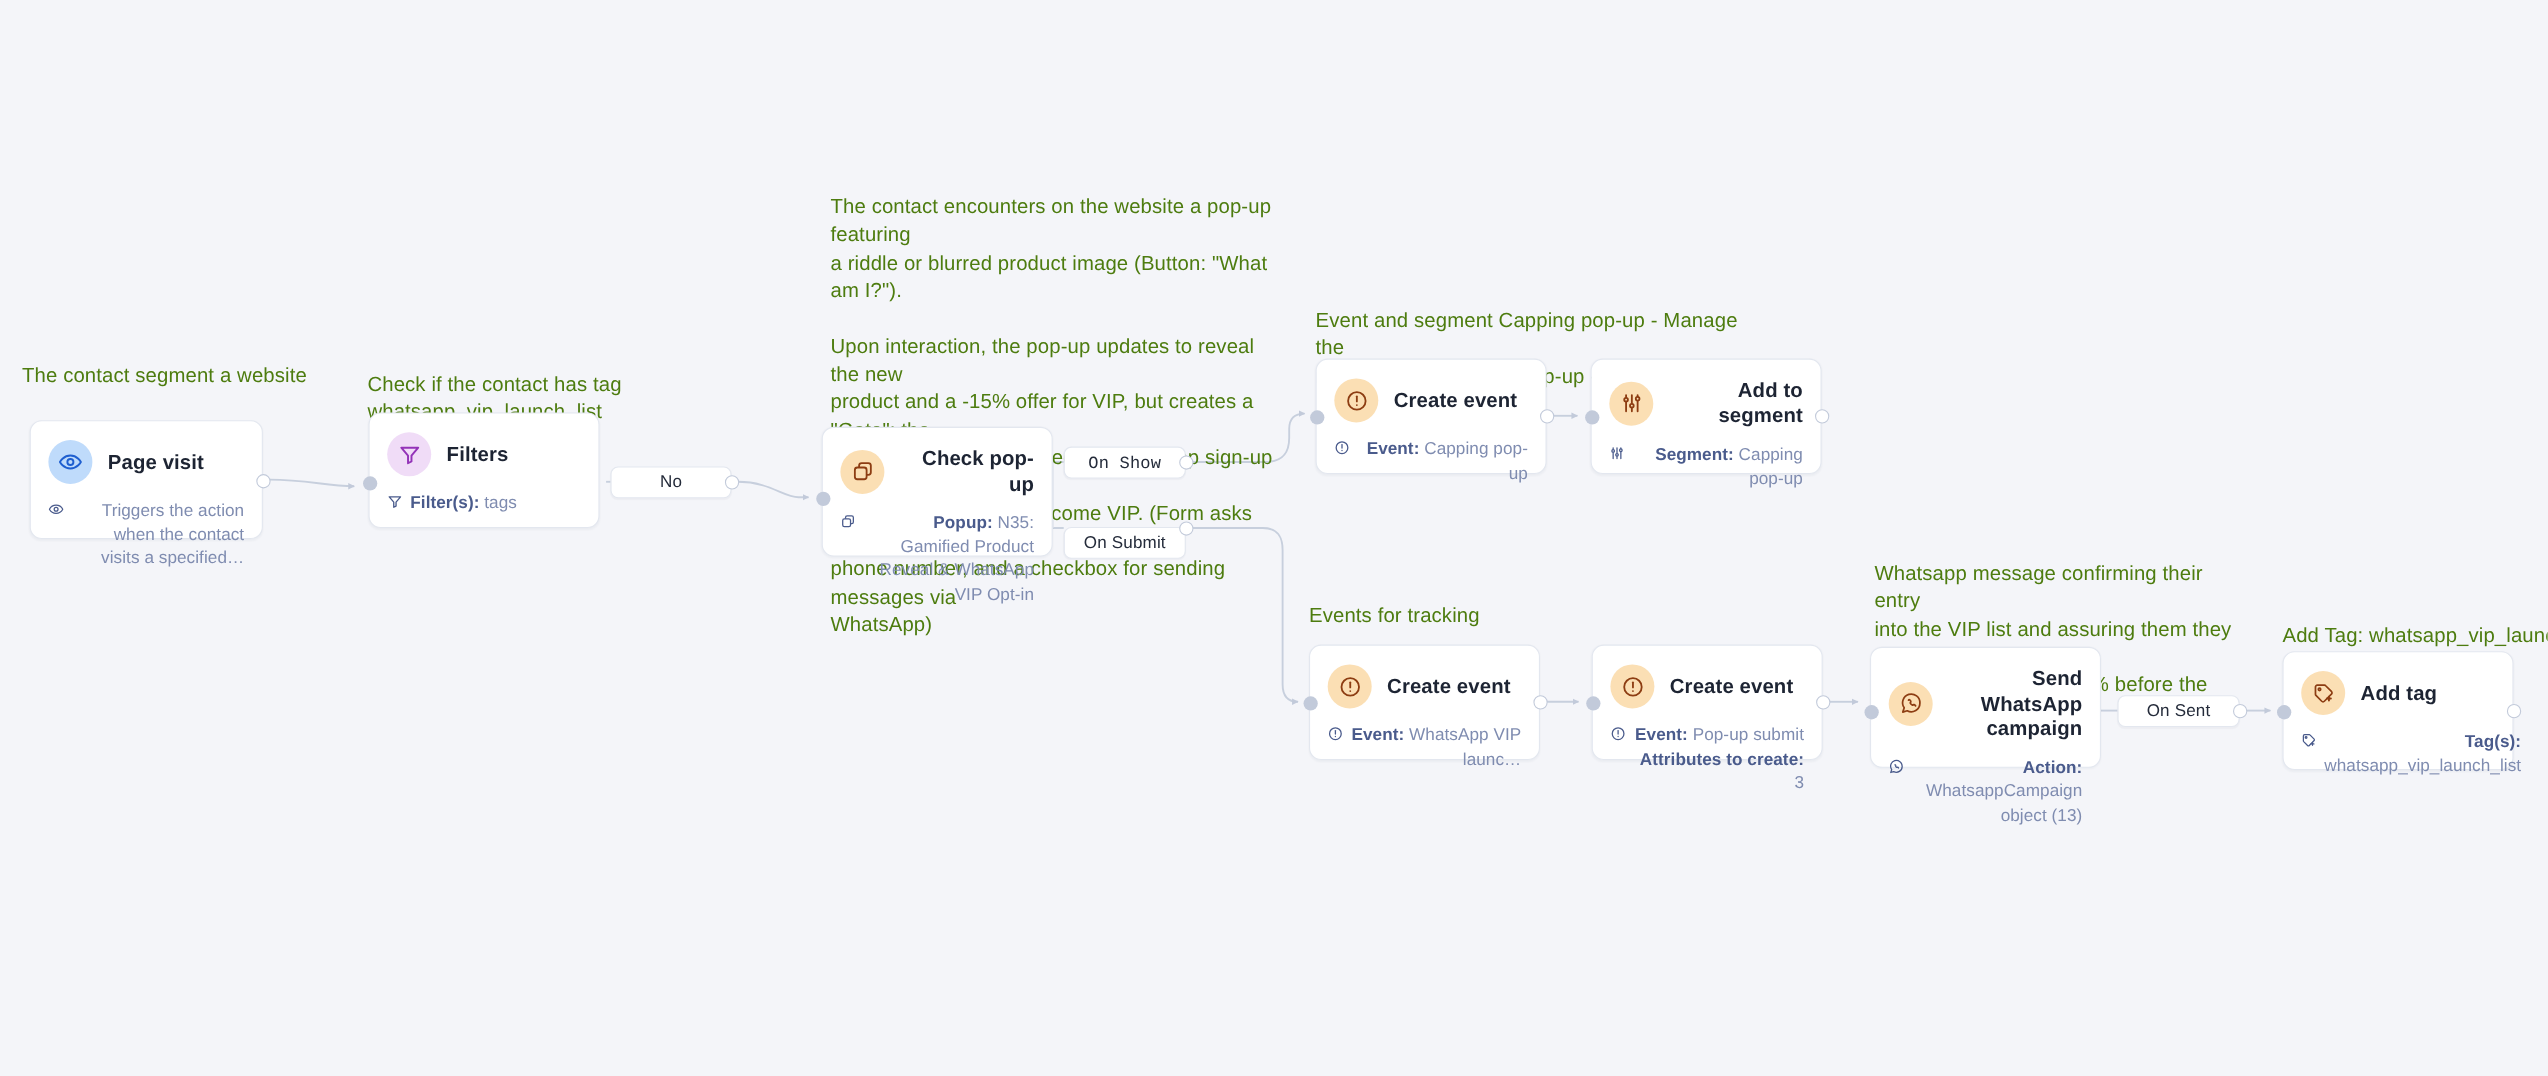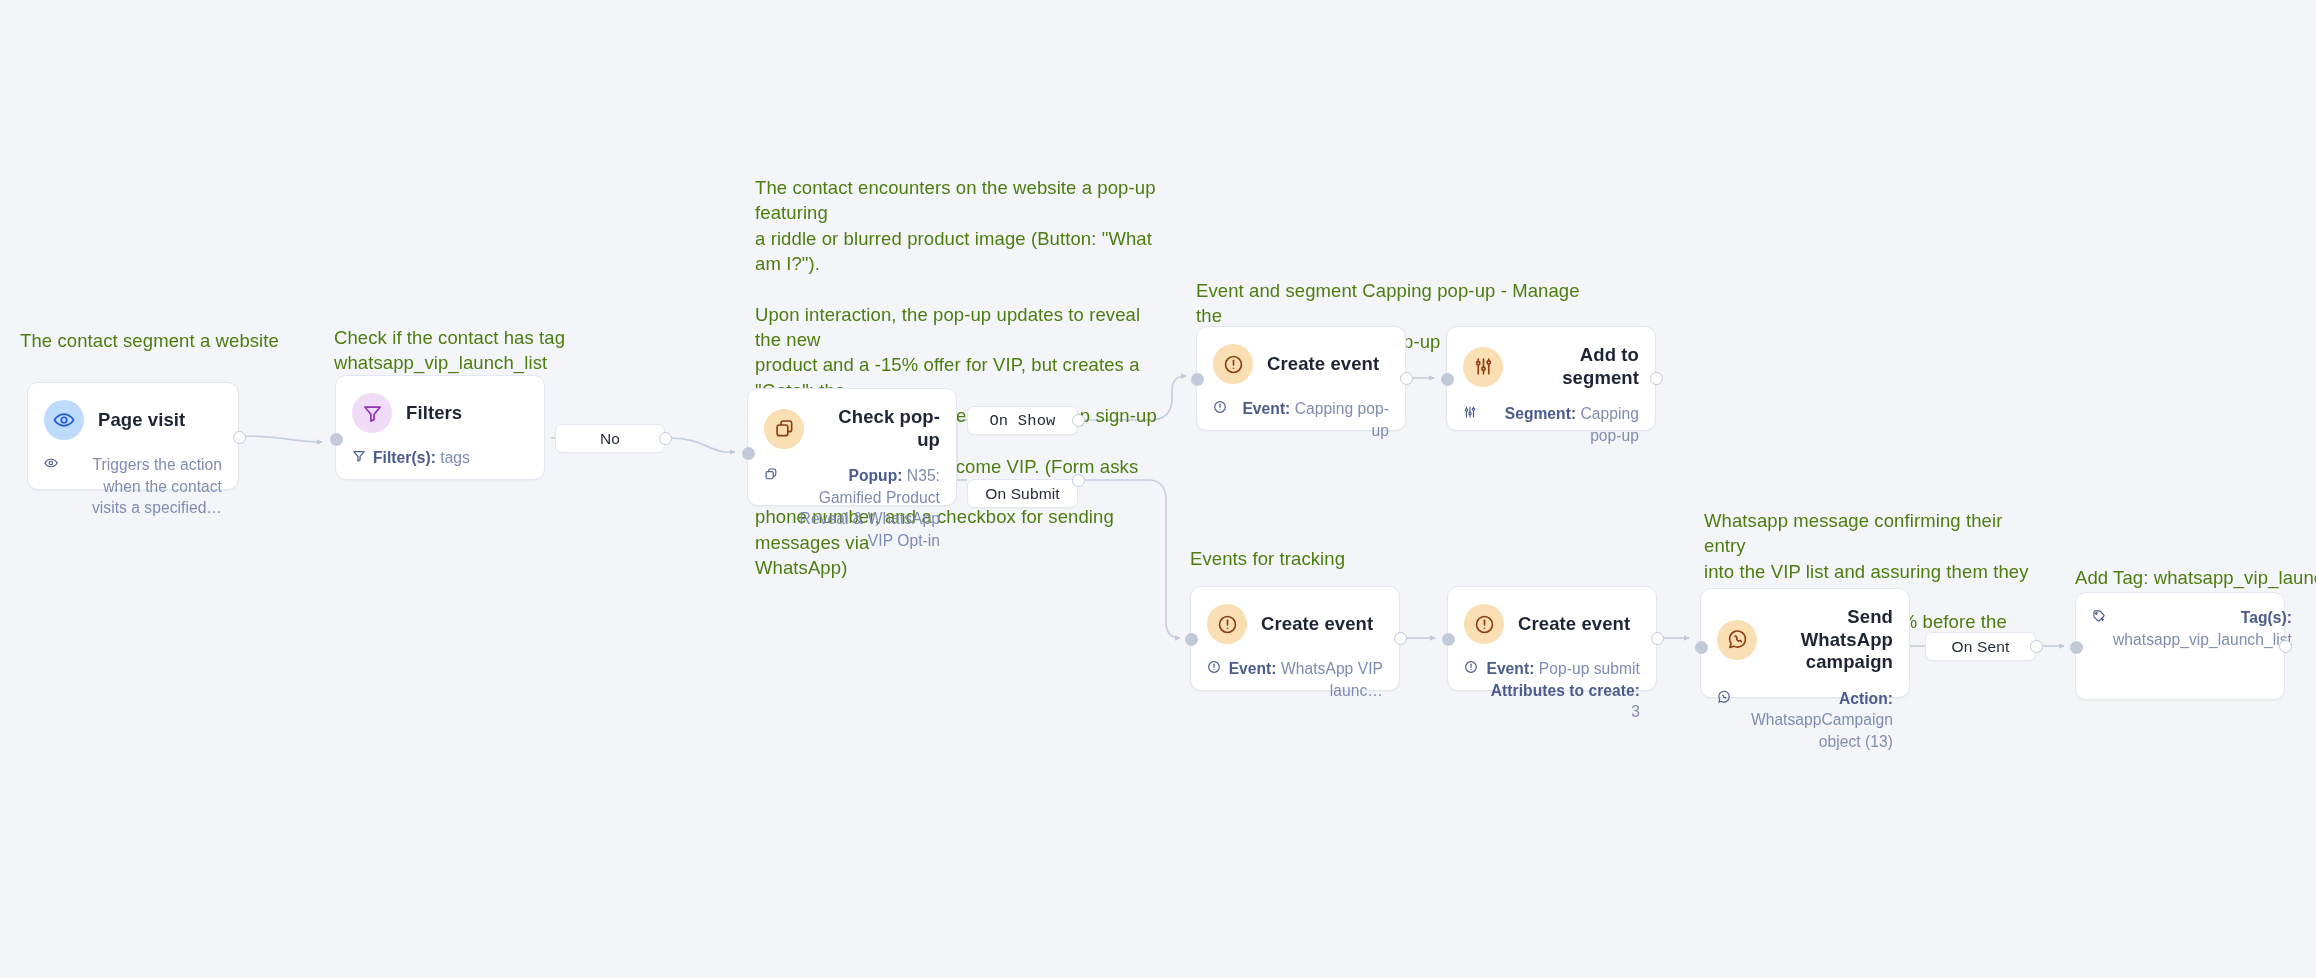--- a/index.html
+++ b/index.html
@@ -155,21 +155,21 @@
       <path d="M1663,638 L1689,638" marker-end="url(#arw)"></path>
 
       <path d="M1910,646 L1925,646"></path>
 
       <path d="M2042,646 L2064,646" marker-end="url(#arw)"></path>
     </g>
   </svg>
 
   <div class="annotation" style="left:20px; top:328px; width:340px;">The contact segment a website</div>
 
-  <div class="annotation" style="left:334px; top:325px; width:280px;">Check if the contact has tag
+  <div class="annotation" style="left:334px; top:336px; width:280px;">Check if the contact has tag
 whatsapp_vip_launch_list</div>
 
   <div class="annotation" style="left:755px; top:175px; width:410px;">The contact encounters on the website a pop-up featuring
 a riddle or blurred product image (Button: "What am I?").
 
 Upon interaction, the pop-up updates to reveal the new
 product and a -15% offer for VIP, but creates a "Gate": the
 contact must fill out a specific WhatsApp sign-up form to
 activate the offer and become VIP. (Form asks for name,
 phone number, and a checkbox for sending messages via
@@ -385,20 +385,30 @@
         </svg>
       </span>
       <span class="node-sub"><b>Action:</b>
         <span>WhatsappCampaign object (13)</span>
       </span>
     </div>
     <span class="port port-in" style="left:-6px; top:52px;"></span>
   </div>
 
   <div class="node" style="left:2075px; top:592px; width:210px; height:108px;">
+    <div class="node-head">
+      <span class="node-icon ic-orange">
+        <svg width="21" height="21" viewBox="0 0 24 24" fill="none" stroke="#8d3d12" stroke-width="1.8" stroke-linecap="round" stroke-linejoin="round">
+          <path d="M20.2 12.4 12.6 20a1.9 1.9 0 0 1-2.7 0l-6-6a1.9 1.9 0 0 1-.5-1.3V5.2c0-1 .8-1.9 1.9-1.9h7.4c.5 0 1 .2 1.3.6l6.2 6.2a1.9 1.9 0 0 1 0 2.3z"></path>
+          <circle cx="7.6" cy="7.6" r="1.25"></circle>
+          <path d="M15.4 17.2h4M17.4 15.2v4" stroke-width="2"></path>
+        </svg>
+      </span>
+      <span class="node-title">Add tag</span>
+    </div>
     <div class="node-body">
       <span class="body-ic">
         <svg width="14" height="14" viewBox="0 0 24 24" fill="none" stroke="#4a5b8c" stroke-width="2" stroke-linecap="round" stroke-linejoin="round">
           <path d="M20.2 12.4 12.6 20a1.9 1.9 0 0 1-2.7 0l-6-6a1.9 1.9 0 0 1-.5-1.3V5.2c0-1 .8-1.9 1.9-1.9h7.4c.5 0 1 .2 1.3.6l6.2 6.2a1.9 1.9 0 0 1 0 2.3z"></path>
           <circle cx="7.6" cy="7.6" r="1.3"></circle>
           <path d="M15.4 17.6h4.4M17.6 15.4v4.4"></path>
         </svg>
       </span>
       <span class="node-sub"><b>Tag(s):</b><br>
         <span>whatsapp_vip_launch_list</span>

